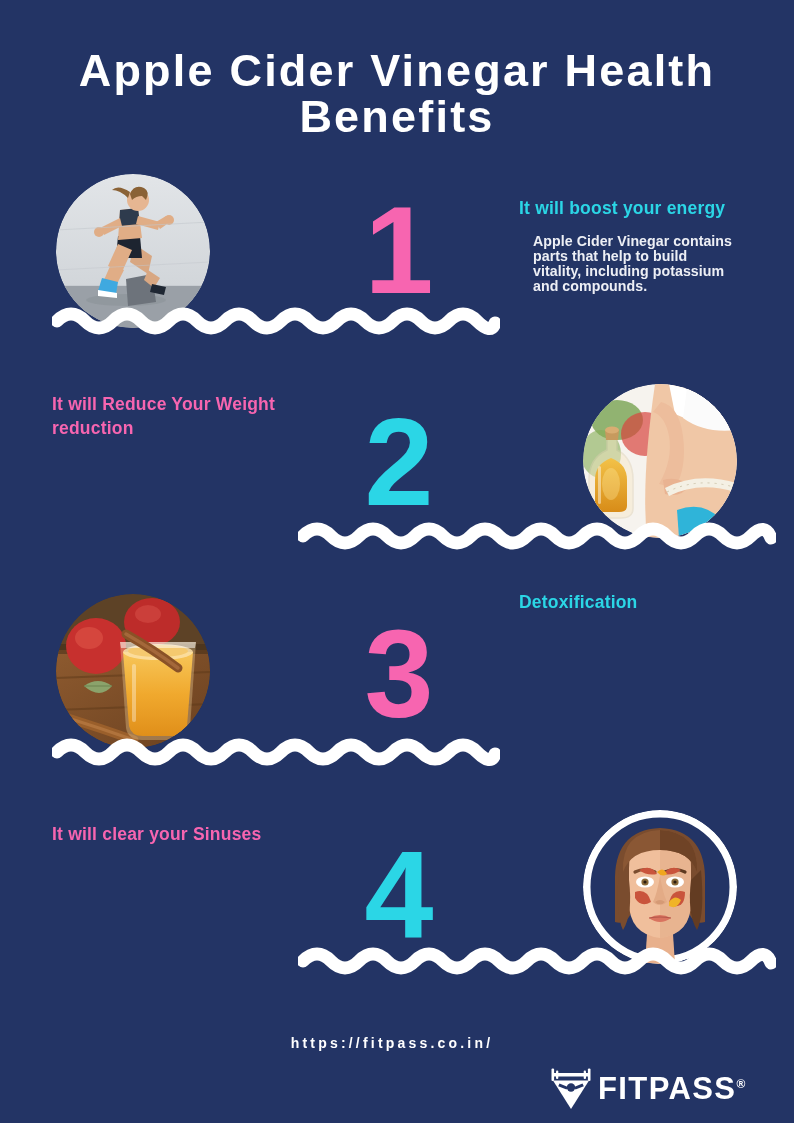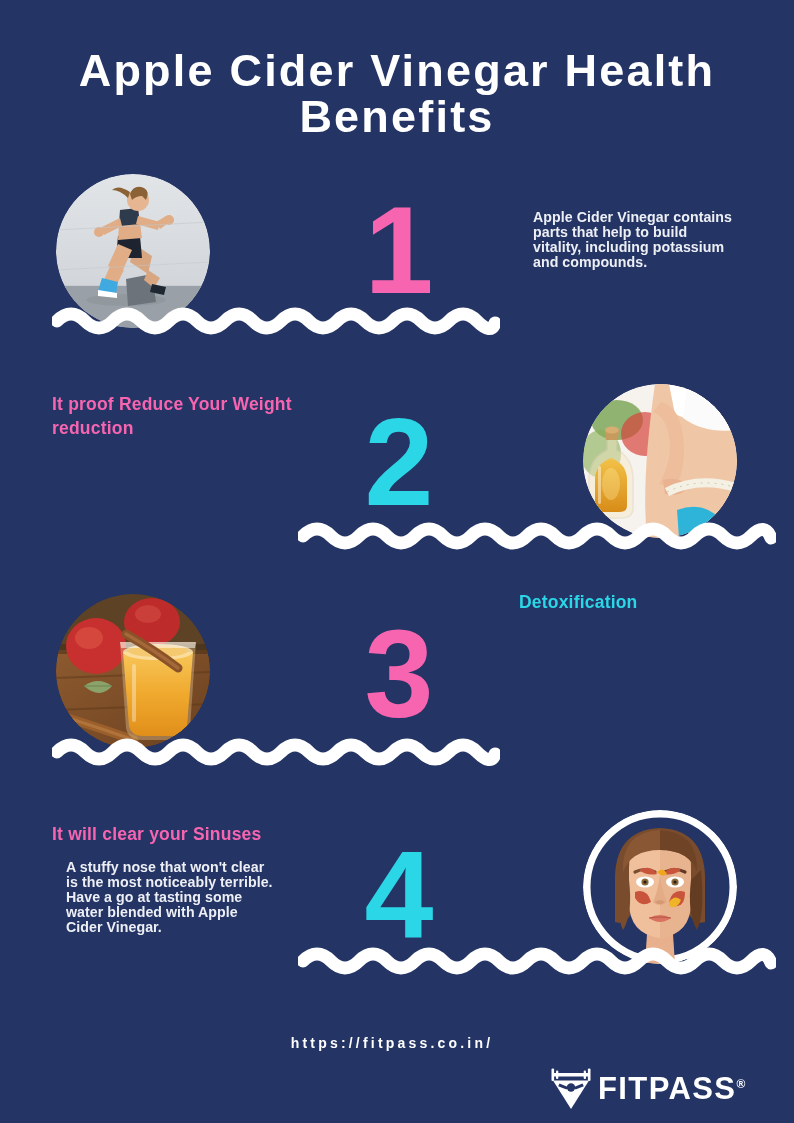--- a/index.html
+++ b/index.html
@@ -202,34 +202,35 @@
 
           <path d="M0 56 L154 48" stroke="#c3c8cd" stroke-width="1" fill="none" opacity="0.6"></path>
           <path d="M0 96 L154 88" stroke="#c3c8cd" stroke-width="1" fill="none" opacity="0.5"></path>
         </g>
       </svg>
     </div>
 
     <div class="bignum num-pink num-pos1">1</div>
 
     <div class="txtblk txt-right" style="top:26px;">
+      <p class="heading h-cyan">It will boost your energy</p>
       <p class="body-text">Apple Cider Vinegar contains parts that help to build vitality, including potassium and compounds.</p>
     </div>
   </div>
 
   <div class="wave wave1">
     <svg width="448" height="30" viewBox="0 0 448 30" xmlns="http://www.w3.org/2000/svg">
       <path d="M5 15 Q19 1 33 15 T61 15 T89 15 T117 15 T145 15 T173 15 T201 15 T229 15 T257 15 T285 15 T313 15 T341 15 T369 15 T397 15 T425 15 T443 17" stroke="#ffffff" stroke-width="13" fill="none" stroke-linecap="round"></path>
     </svg>
   </div>
 
   <div class="row row2">
 
     <div class="txtblk txt-left" style="top:12px; width:240px;">
-      <p class="heading h-pink">It proof Reduce Your Weight reduction</p>
+      <p class="heading h-pink">It will Reduce Your Weight reduction</p>
     </div>
 
     <div class="bignum num-cyan num-pos2">2</div>
 
     <div class="photo photo-right">
       <svg viewBox="0 0 154 154" xmlns="http://www.w3.org/2000/svg">
         <defs>
           <clipPath id="clip2">
               <circle cx="77" cy="77" r="77"></circle>
             </clipPath>
@@ -335,21 +336,20 @@
   <div class="wave wave3">
     <svg width="448" height="30" viewBox="0 0 448 30" xmlns="http://www.w3.org/2000/svg">
       <path d="M5 15 Q19 1 33 15 T61 15 T89 15 T117 15 T145 15 T173 15 T201 15 T229 15 T257 15 T285 15 T313 15 T341 15 T369 15 T397 15 T425 15 T443 17" stroke="#ffffff" stroke-width="13" fill="none" stroke-linecap="round"></path>
     </svg>
   </div>
 
   <div class="row row4">
 
     <div class="txtblk txt-left" style="top:12px; width:240px;">
       <p class="heading h-pink">It will clear your Sinuses</p>
-      <p class="body-text">A stuffy nose that won't clear is the most noticeably terrible. Have a go at tasting some water blended with Apple Cider Vinegar.</p>
     </div>
 
     <div class="bignum num-cyan num-pos4">4</div>
 
     <div class="photo photo-right" style="top:0px;">
       <svg viewBox="0 0 154 154" xmlns="http://www.w3.org/2000/svg">
         <defs>
           <clipPath id="clip4">
               <circle cx="77" cy="77" r="77"></circle>
             </clipPath>

